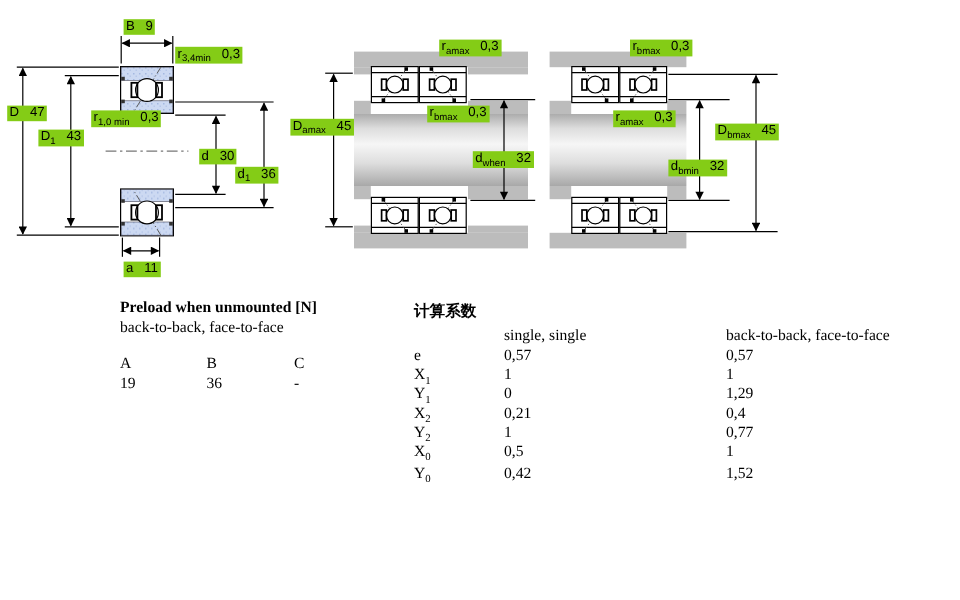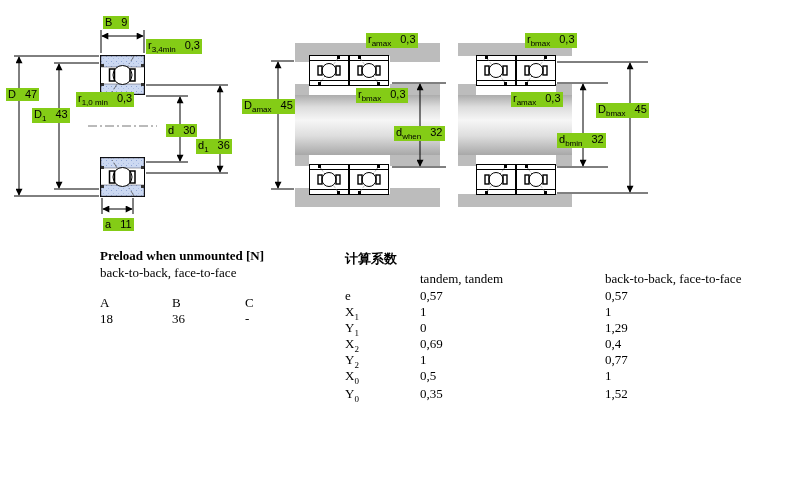--- a/index.html
+++ b/index.html
@@ -166,52 +166,52 @@
   <span class="dim" style="left:511px;top:92px"><span>r</span><sub>amax</sub><span class="val">0,3</span></span>
   <span class="dim" style="left:557px;top:133px"><span>d</span><sub>bmin</sub><span class="val">32</span></span>
   <span class="dim" style="left:596px;top:103px"><span>D</span><sub>bmax</sub><span class="val">45</span></span>
 
   <div class="tbl" style="left:100px;top:248px;width:250px;height:90px">
     <span class="title">Preload when unmounted [N]</span>
     <span class="cell" style="left:0;top:17px">back-to-back, face-to-face</span>
     <span class="cell" style="left:0;top:47px">A</span>
     <span class="cell" style="left:72px;top:47px">B</span>
     <span class="cell" style="left:145px;top:47px">C</span>
-    <span class="cell" style="left:0;top:63px">18</span>
+    <span class="cell" style="left:0;top:63px">19</span>
     <span class="cell" style="left:72px;top:63px">36</span>
     <span class="cell" style="left:145px;top:63px">-</span>
   </div>
 
   <div class="tbl" style="left:345px;top:250px;width:450px;height:160px">
     <span class="title">计算系数</span>
-    <span class="cell" style="left:75px;top:21px">tandem, tandem</span>
+    <span class="cell" style="left:75px;top:21px">single, single</span>
     <span class="cell" style="left:260px;top:21px">back-to-back, face-to-face</span>
 
     <span class="cell" style="left:0;top:38px"><span>e</span><sub></sub></span>
     <span class="cell" style="left:75px;top:38px">0,57</span>
     <span class="cell" style="left:260px;top:38px">0,57</span>
 
     <span class="cell" style="left:0;top:54px"><span>X</span><sub>1</sub></span>
     <span class="cell" style="left:75px;top:54px">1</span>
     <span class="cell" style="left:260px;top:54px">1</span>
 
     <span class="cell" style="left:0;top:70px"><span>Y</span><sub>1</sub></span>
     <span class="cell" style="left:75px;top:70px">0</span>
     <span class="cell" style="left:260px;top:70px">1,29</span>
 
     <span class="cell" style="left:0;top:86px"><span>X</span><sub>2</sub></span>
-    <span class="cell" style="left:75px;top:86px">0,69</span>
+    <span class="cell" style="left:75px;top:86px">0,21</span>
     <span class="cell" style="left:260px;top:86px">0,4</span>
 
     <span class="cell" style="left:0;top:102px"><span>Y</span><sub>2</sub></span>
     <span class="cell" style="left:75px;top:102px">1</span>
     <span class="cell" style="left:260px;top:102px">0,77</span>
 
     <span class="cell" style="left:0;top:118px"><span>X</span><sub>0</sub></span>
     <span class="cell" style="left:75px;top:118px">0,5</span>
     <span class="cell" style="left:260px;top:118px">1</span>
 
     <span class="cell" style="left:0;top:136px"><span>Y</span><sub>0</sub></span>
-    <span class="cell" style="left:75px;top:136px">0,35</span>
+    <span class="cell" style="left:75px;top:136px">0,42</span>
     <span class="cell" style="left:260px;top:136px">1,52</span>
   </div>
 
 </div>
 
 </body></html>

